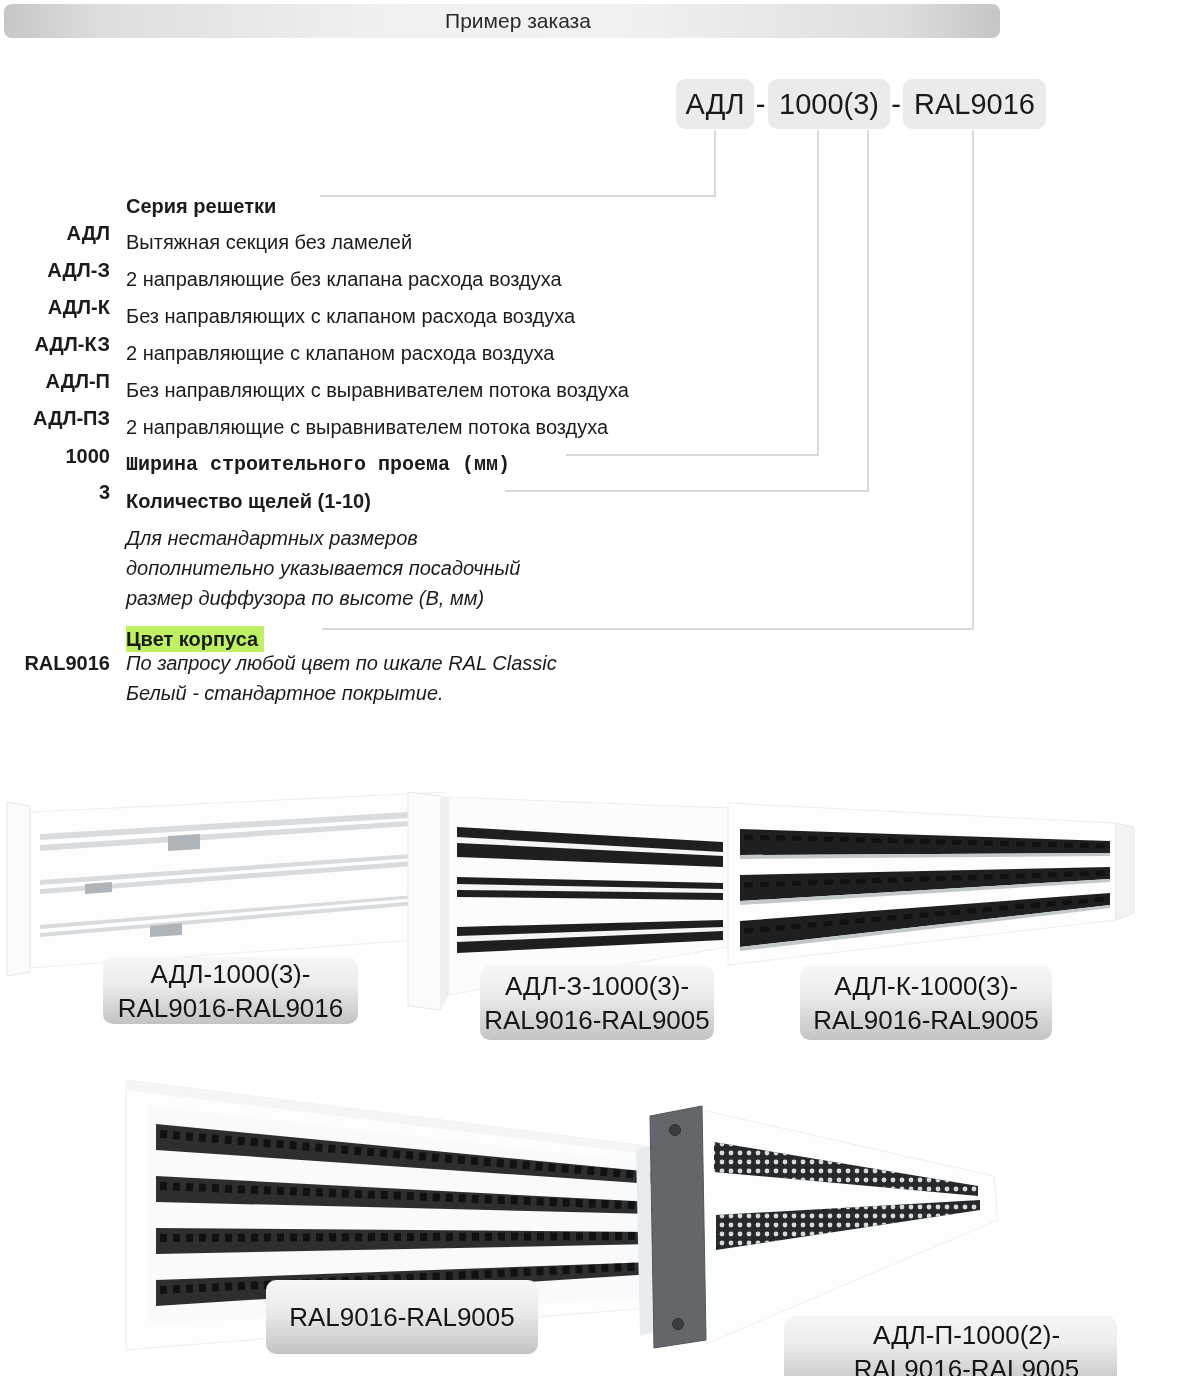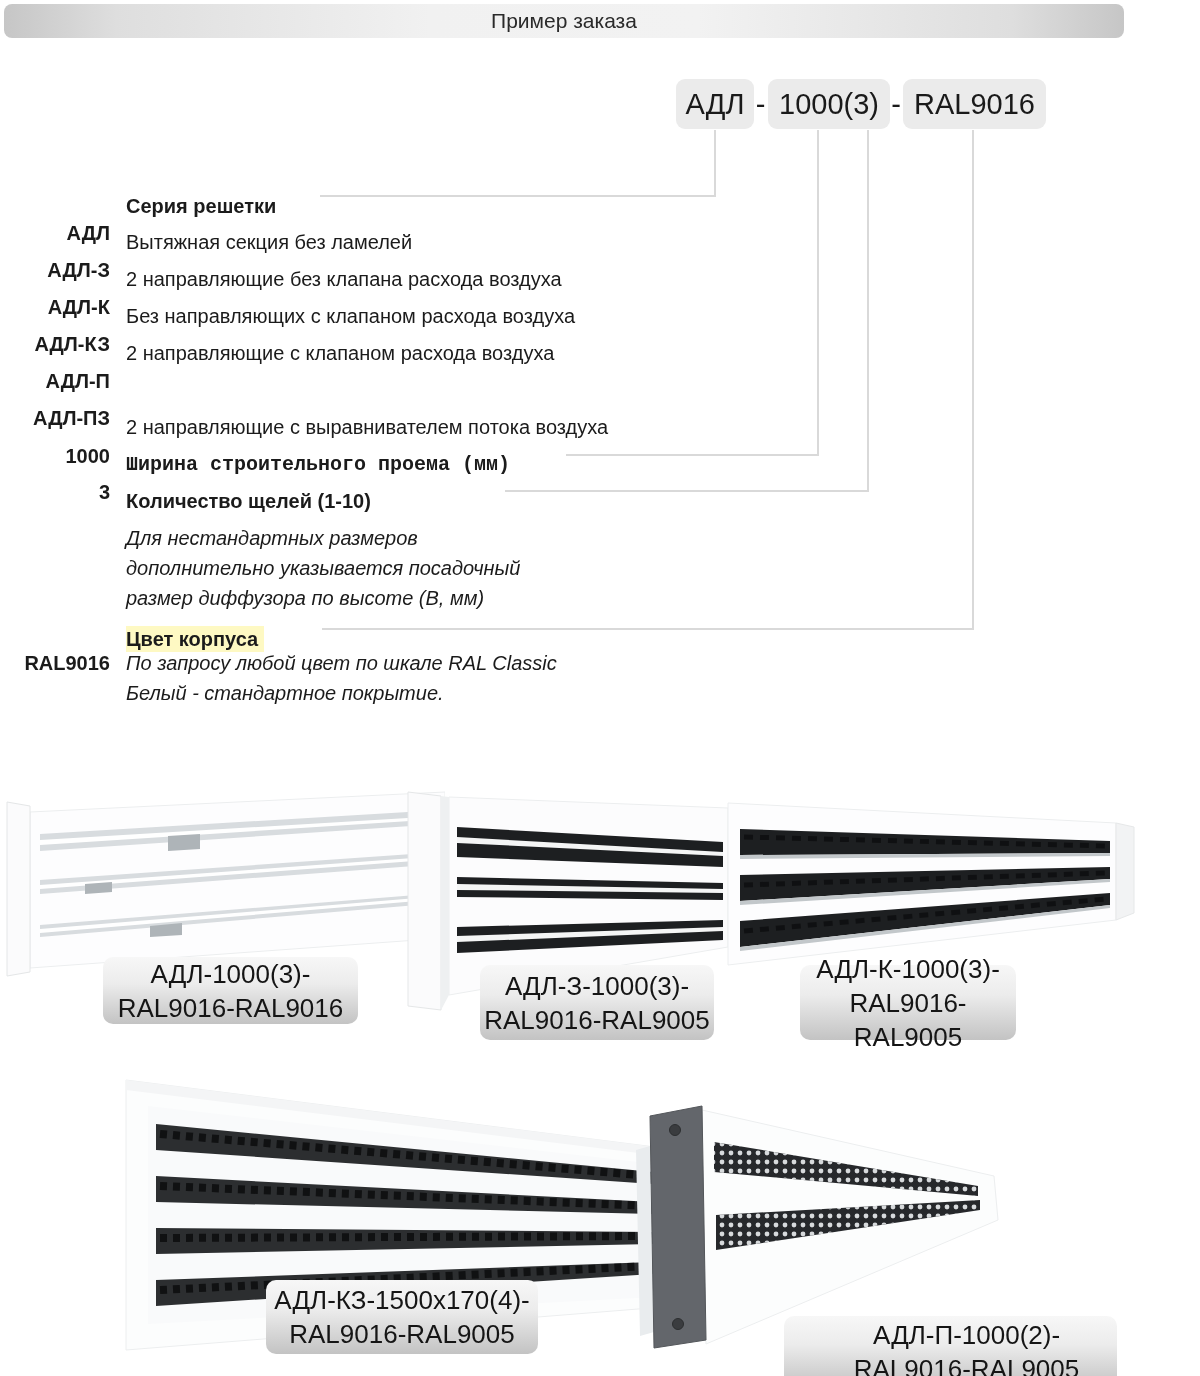--- a/index.html
+++ b/index.html
@@ -1,22 +1,22 @@
 <!DOCTYPE html>
 <html><head>
 <meta charset="utf-8">
 <style>
   html,body{margin:0;padding:0;background:#fff;}
   #page{position:relative;width:1200px;height:1376px;background:#ffffff;overflow:hidden;
         font-family:"Liberation Sans", sans-serif;color:#1b1b1b;}
 
   
-  .header-bar{position:absolute;left:4px;top:4px;width:1120px;height:34px;border-radius:8px;
+  .header-bar{position:absolute;left:4px;top:4px;width:964px;height:34px;border-radius:8px;
     background:linear-gradient(90deg,#c6c6c6 0%,#dedede 10%,#f1f1f1 38%,#f2f2f2 62%,#dedede 90%,#c6c6c6 100%);
-    text-align:center;font-size:21px;line-height:34px;color:#2a2a2a;}
+    text-align:center;font-size:21px;line-height:34px;color:#2a2a2a;padding-left:32px;}
 
   
   .code-box{position:absolute;top:79px;height:50px;background:#ebebeb;border-radius:9px;
     font-size:29px;font-weight:500;color:#1a1a1a;display:flex;align-items:center;justify-content:center;}
   .code-dash{position:absolute;top:79px;height:50px;font-size:29px;font-weight:500;color:#1a1a1a;
     display:flex;align-items:center;justify-content:center;}
 
   
   .cline{position:absolute;background:#d9d9d9;}
   .term{position:absolute;width:110px;text-align:right;font-weight:bold;font-size:20px;line-height:26px;}
@@ -62,37 +62,38 @@
   <div class="term" style="top:257px;">АДЛ-З</div>
   <div class="desc" style="top:257px;">2 направляющие без клапана расхода воздуха</div>
 
   <div class="term" style="top:294px;">АДЛ-К</div>
   <div class="desc" style="top:294px;">Без направляющих с клапаном расхода воздуха</div>
 
   <div class="term" style="top:331px;">АДЛ-КЗ</div>
   <div class="desc" style="top:331px;">2 направляющие с клапаном расхода воздуха</div>
 
   <div class="term" style="top:368px;">АДЛ-П</div>
+  <div class="desc" style="top:368px;">Без направляющих с выравнивателем потока воздуха</div>
 
   <div class="term" style="top:405px;">АДЛ-ПЗ</div>
   <div class="desc" style="top:405px;">2 направляющие с выравнивателем потока воздуха</div>
 
   <div class="term" style="top:443px;">1000</div>
   <div class="desc bold" style="top:443px;background:#fff;padding-right:6px;font-family:Liberation Mono, monospace;">Ширина строительного проема (мм)</div>
 
   <div class="term" style="top:479px;">3</div>
   <div class="desc bold" style="top:479px;background:#fff;padding-right:6px;">Количество щелей (1-10)</div>
 
   <div class="note" style="top:523px;">
     <div>Для нестандартных размеров</div>
     <div>дополнительно указывается посадочный</div>
     <div>размер диффузора по высоте (В, мм)</div>
   </div>
 
-  <div class="desc bold" style="top:617px;background:#fef9c3;padding-right:6px;text-align:right;">Цвет корпуса</div>
+  <div class="desc bold" style="top:617px;background:#bef264;padding-right:6px;text-align:right;">Цвет корпуса</div>
 
   <div class="term" style="top:650px;">RAL9016</div>
   <div class="note" style="top:648px;">
     <div>По запросу любой цвет по шкале RAL Classic</div>
     <div>Белый - стандартное покрытие.</div>
   </div>
 
   <svg class="prod" style="left:0;top:788px;" width="445" height="195" viewBox="0 0 445 195">
     <polygon points="30,24 445,4 445,150 30,180" fill="#fdfdfe" stroke="#eceeef"></polygon>
     <polygon points="7,14 30,18 30,184 7,188" fill="#fbfbfc" stroke="#e4e6e7"></polygon>
@@ -169,26 +170,25 @@
   </svg>
 
   <div class="plabel" style="left:103px;top:957px;width:255px;height:67px;">
     <div>АДЛ-1000(3)-</div>
     <div>RAL9016-RAL9016</div>
   </div>
   <div class="plabel" style="left:480px;top:965px;width:234px;height:75px;">
     <div>АДЛ-З-1000(3)-</div>
     <div>RAL9016-RAL9005</div>
   </div>
-  <div class="plabel" style="left:800px;top:965px;width:216px;height:75px;">
+  <div class="plabel" style="left:800px;top:965px;width:252px;height:75px;">
     <div>АДЛ-К-1000(3)-</div>
     <div>RAL9016-RAL9005</div>
   </div>
   <div class="plabel" style="left:266px;top:1280px;width:272px;height:74px;">
-    <div>АДЛ-КЗ-1500х170(4)-</div>
     <div>RAL9016-RAL9005</div>
   </div>
   <div class="plabel" style="left:784px;top:1316px;width:301px;height:71px;padding-left:32px;">
     <div>АДЛ-П-1000(2)-</div>
     <div>RAL9016-RAL9005</div>
   </div>
 
 </div>
 
 </body></html>

